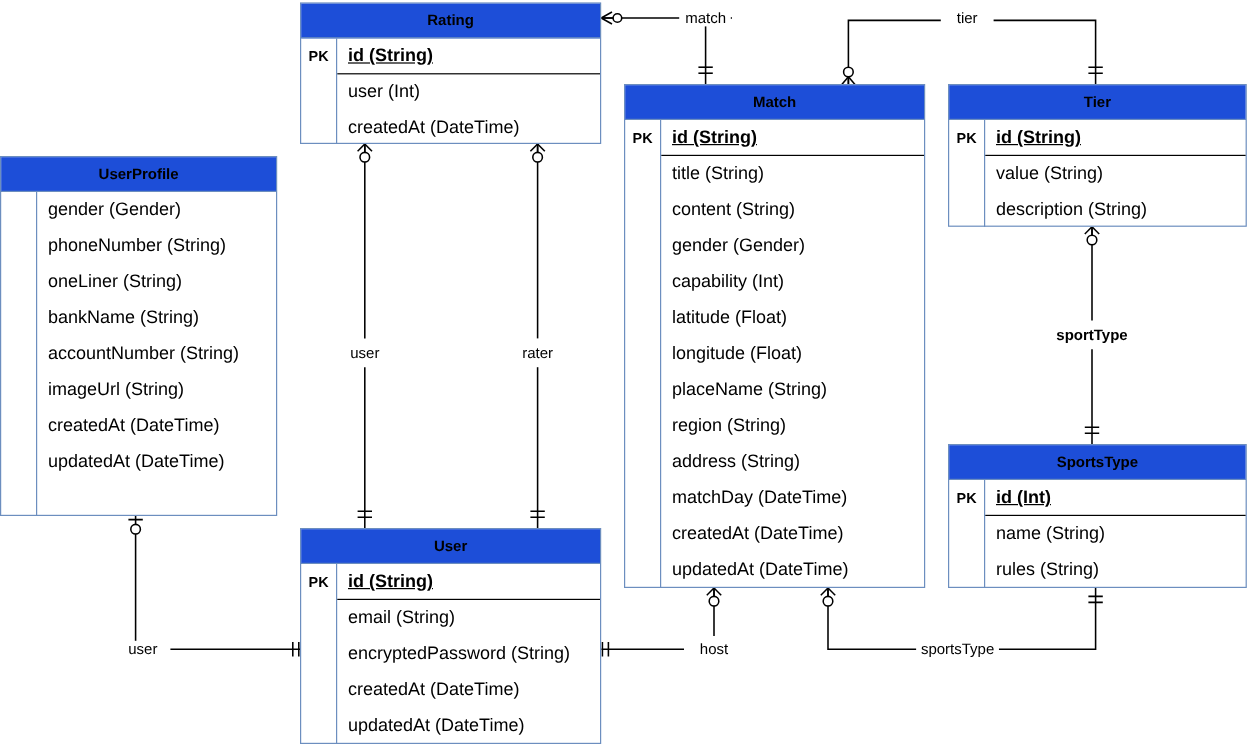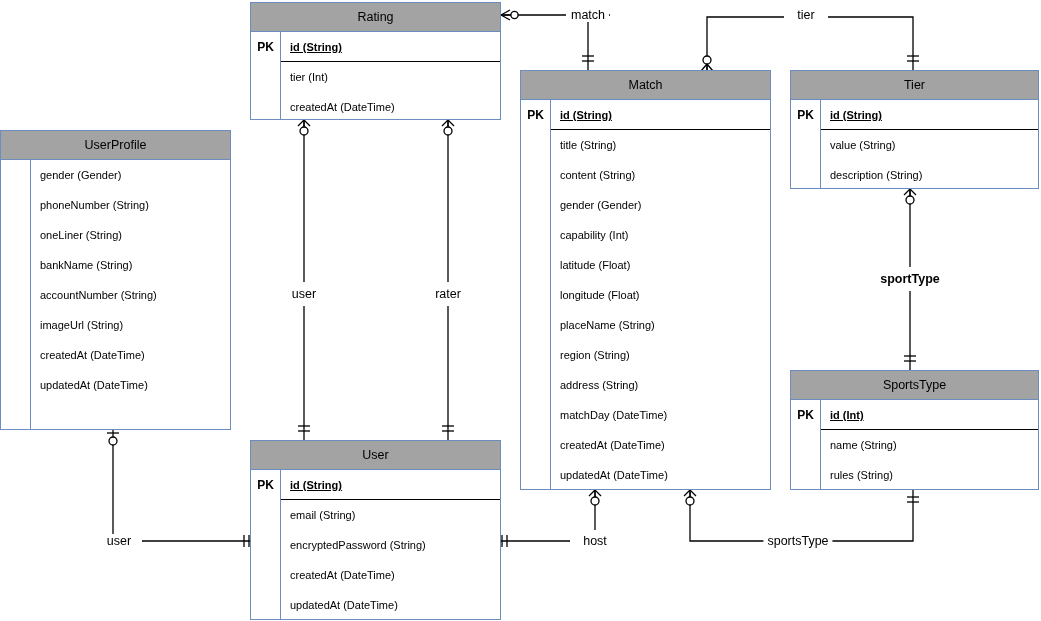--- a/index.html
+++ b/index.html
@@ -13,26 +13,26 @@
   #canvas{position:absolute;left:0;top:0;width:1041px;height:621px;}
   svg.links{position:absolute;left:0;top:0;width:1041px;height:621px;pointer-events:none;}
 
   .entity{
     position:absolute;
     background:#ffffff;
     border:1px solid #6c8ebf;
     box-sizing:border-box;
   }
   .ent-header{
-    background:#a3a3a3;
+    background:#1d4ed8;
     border-bottom:1px solid #6c8ebf;
     height:29px;
     line-height:29px;
     text-align:center;
-    font-weight:normal;
+    font-weight:bold;
     font-size:12.5px;
     color:#000;
     box-sizing:border-box;
   }
   .ent-body{position:relative;}
   .keycol{
     position:absolute;
     left:0;top:0;bottom:0;
     width:30px;
     border-right:1px solid #6c8ebf;
@@ -45,21 +45,21 @@
     text-align:center;
     font-weight:bold;
     font-size:12px;
     color:#000;
   }
   .rows{margin-left:30px;}
   .row{
     height:30px;
     line-height:30px;
     padding-left:9px;
-    font-size:11px;
+    font-size:15px;
     color:#000;
     box-sizing:border-box;
     white-space:nowrap;
   }
   .row.pk-row{
     border-bottom:1.6px solid #000;
     font-weight:bold;
     text-decoration:underline;
   }
   .label{
@@ -185,21 +185,21 @@
   </svg>
 
   <div class="entity" style="left:250px;top:2px;width:251px;height:118px;">
     <div class="ent-header">Rating</div>
     <div class="ent-body" style="height:88px;">
       <div class="keycol">
         <span class="pk-label">PK</span>
       </div>
       <div class="rows">
         <div class="row pk-row">id (String)</div>
-        <div class="row">tier (Int)</div>
+        <div class="row">user (Int)</div>
         <div class="row">createdAt (DateTime)</div>
       </div>
     </div>
   </div>
 
   <div class="entity" style="left:0px;top:130px;width:231px;height:300px;">
     <div class="ent-header">UserProfile</div>
     <div class="ent-body" style="height:270px;">
       <div class="keycol">
         <span class="pk-label"></span>

